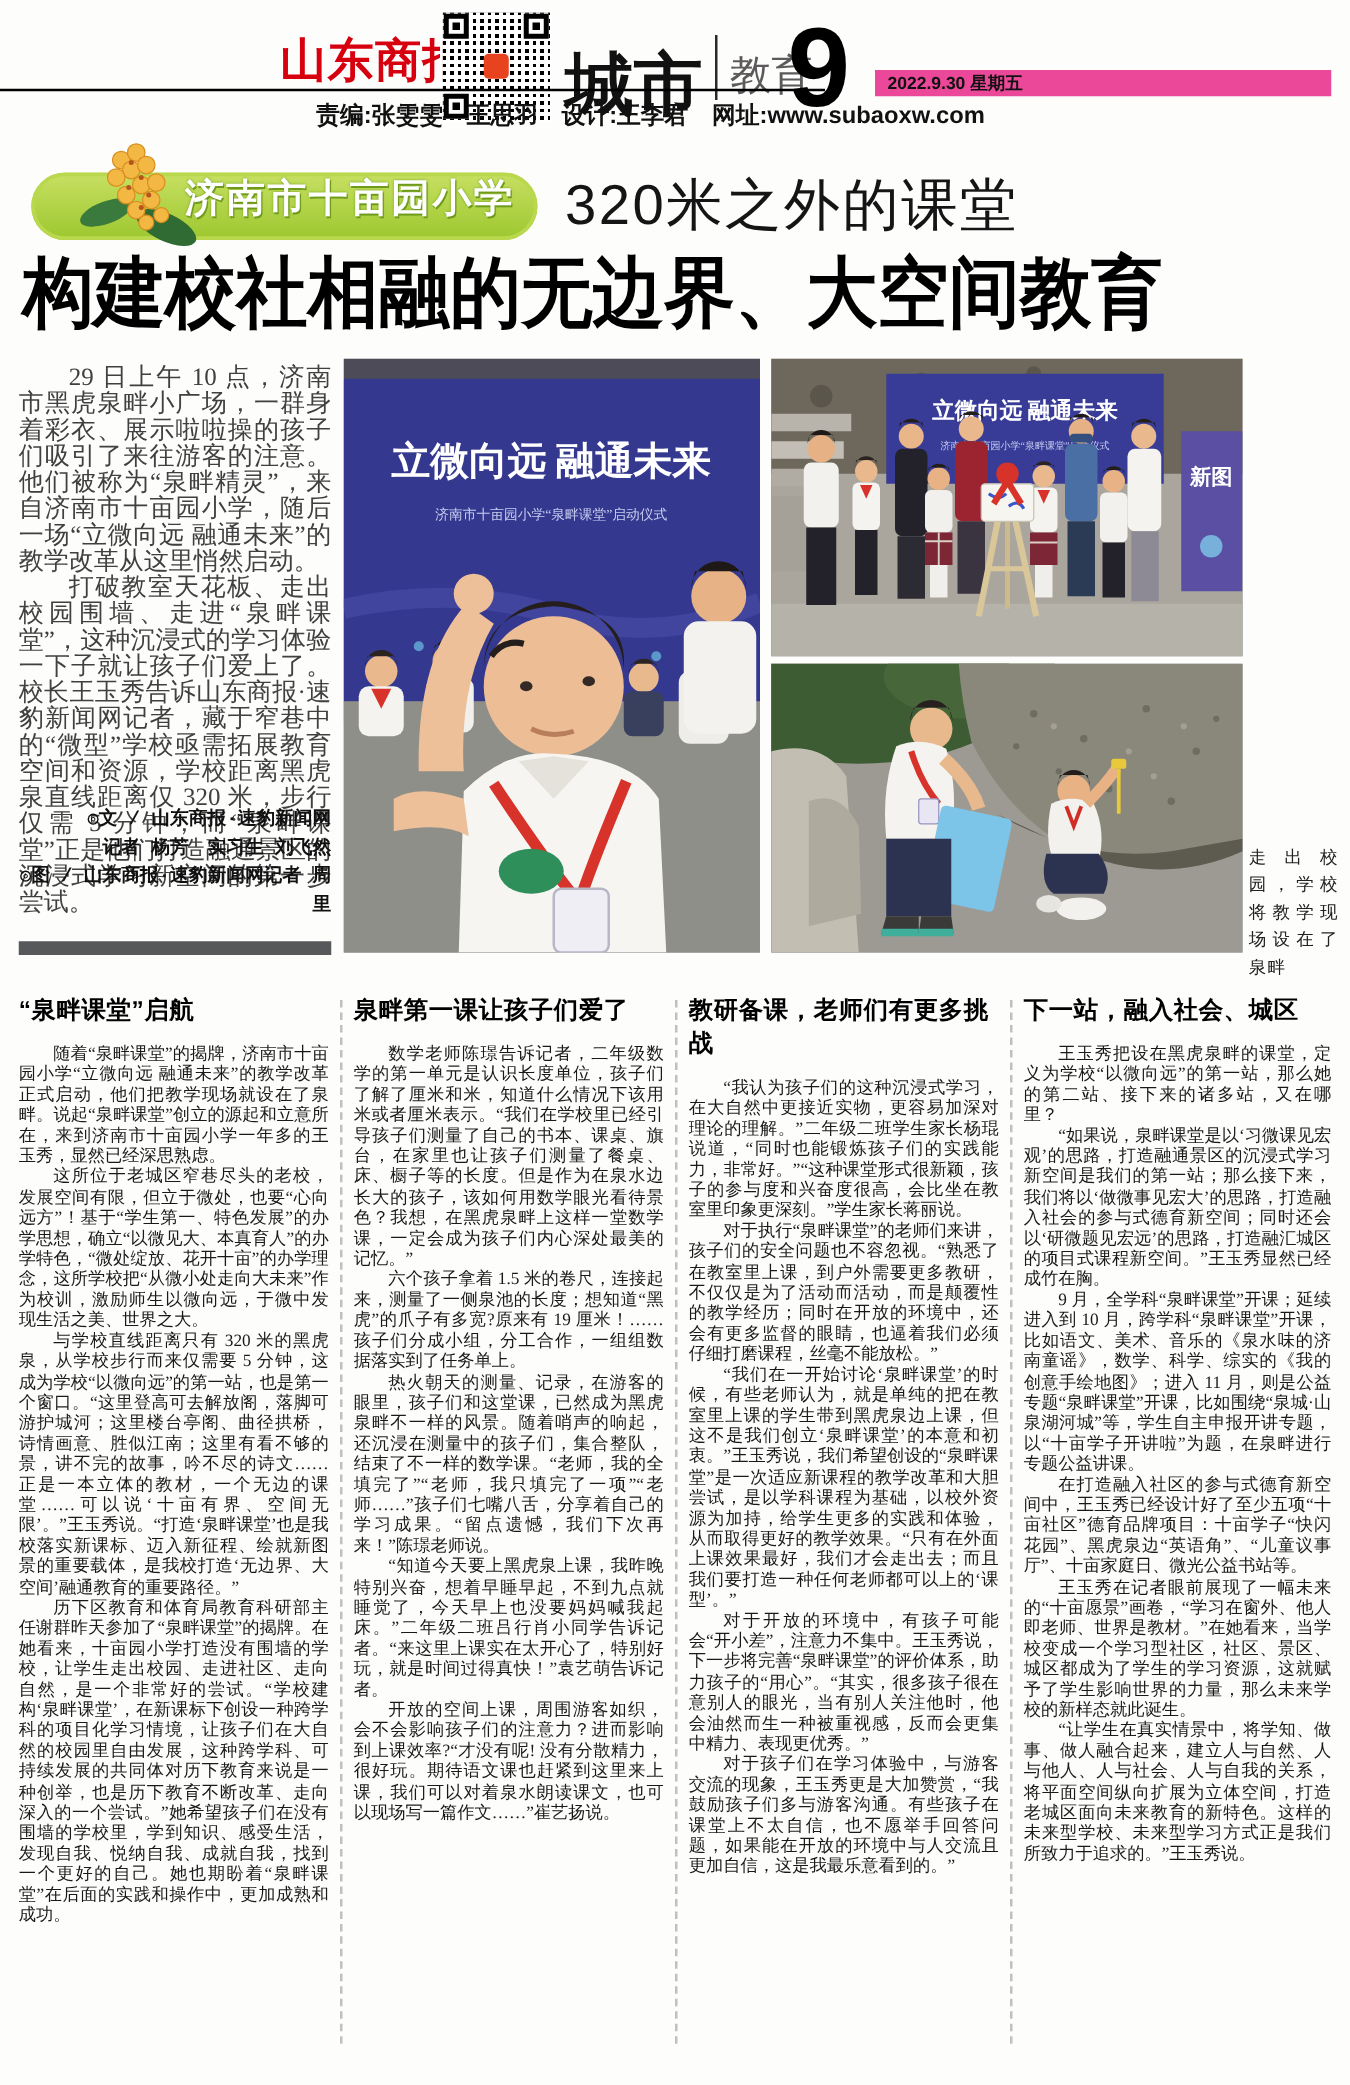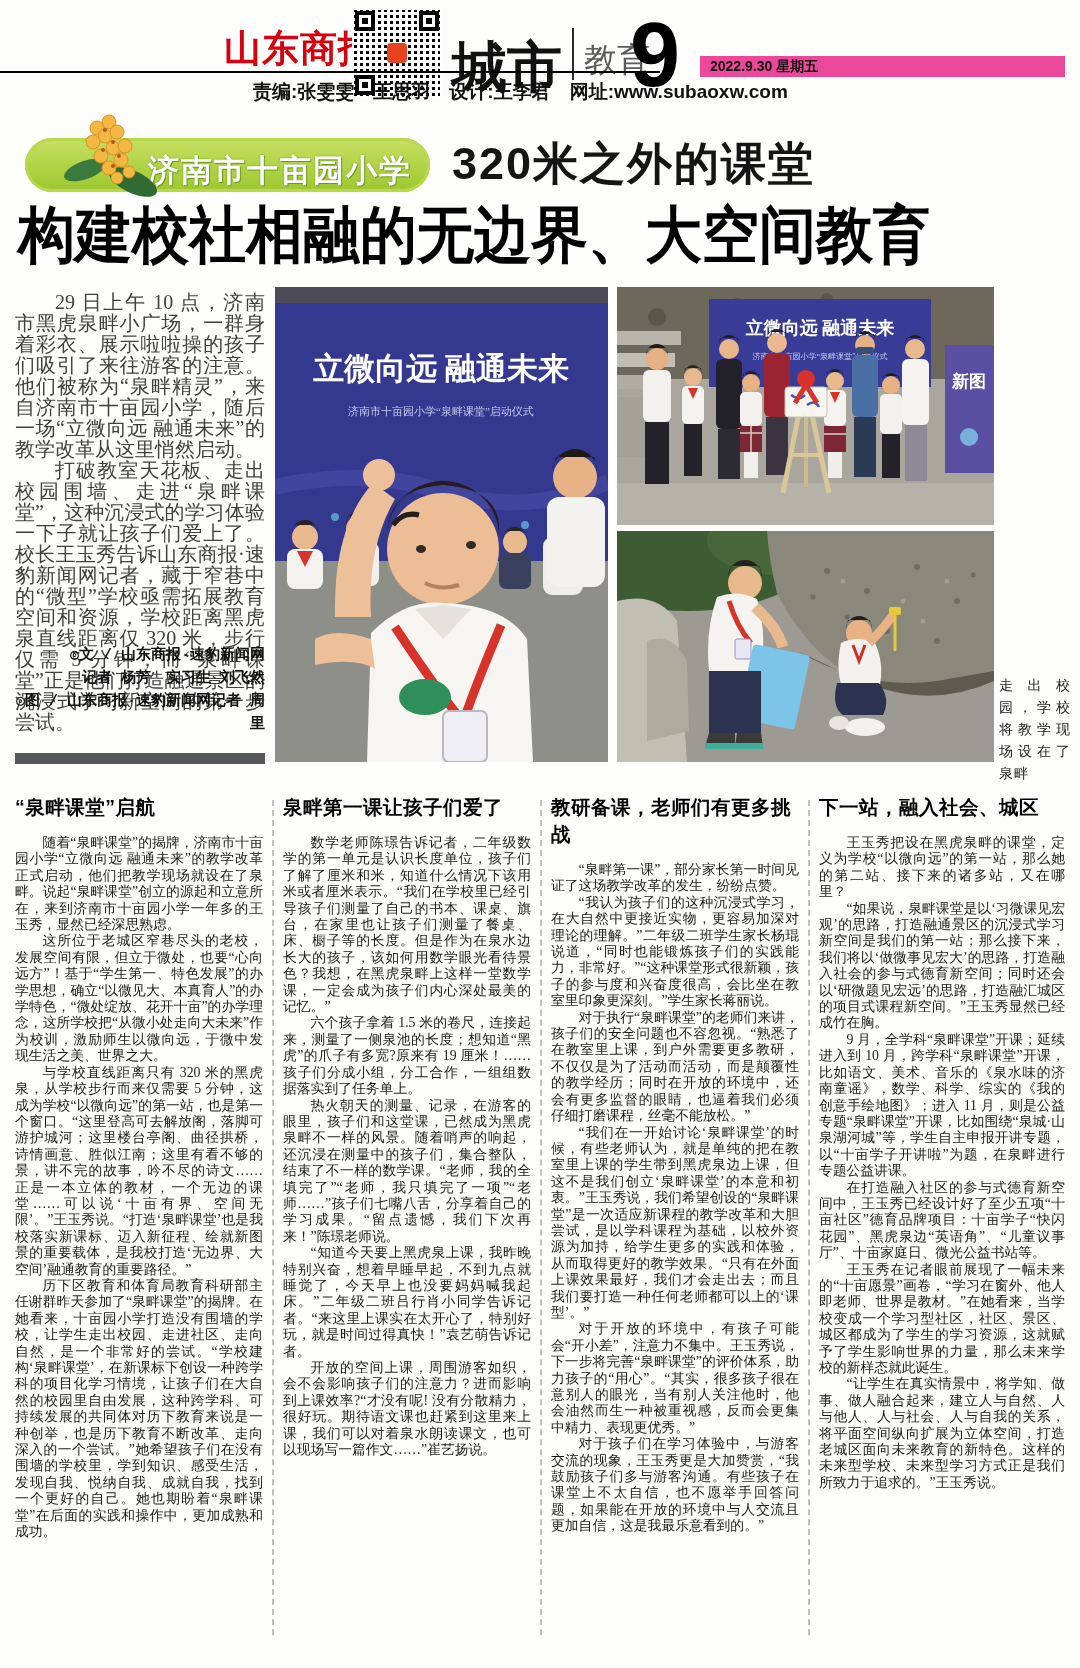--- a/index.html
+++ b/index.html
@@ -25,25 +25,25 @@
   .page-number{left:630px;top:4px;font-family:"Liberation Sans",sans-serif;font-weight:700;font-size:90px;color:#000;}
   .header-rule{left:0;top:71px;width:660px;height:2px;background:#000;}
   .staff-line{left:253px;top:79px;font-family:"Liberation Sans",sans-serif;font-size:19px;font-weight:600;color:#111;}
   .date-strip{left:700px;top:56px;width:365px;height:21px;background:#ec4899;
               font-family:"Liberation Sans",sans-serif;font-size:14px;font-weight:700;
               line-height:21px;padding-left:10px;box-sizing:border-box;color:#111;}
 
   
   .school-badge{left:25px;top:138px;width:405px;height:54px;border-radius:28px;
       background:linear-gradient(#c8e063,#9cc72e);box-shadow:inset 0 0 0 3px #b9d84e;
-      display:flex;align-items:flex-end;justify-content:center;padding-left:105px;box-sizing:border-box;}
+      display:flex;align-items:flex-start;justify-content:center;padding-left:105px;box-sizing:border-box;}
   .school-badge span{font-family:"Liberation Sans",sans-serif;font-weight:900;font-size:31px;color:#fff;
       letter-spacing:2px;text-shadow:0 0 2px #6f9b1d,1px 1px 0 #6f9b1d;}
   .flowers{left:55px;top:108px;}
-  .kicker{left:452px;top:134px;font-family:"Liberation Sans",sans-serif;font-weight:700;
+  .kicker{left:452px;top:134px;font-family:"Liberation Sans",sans-serif;font-weight:400;
           font-size:45px;color:#151515;letter-spacing:2px;}
   .headline{left:18px;top:194px;width:1050px;font-family:"Liberation Sans",sans-serif;font-weight:900;
             font-size:57px;color:#000;letter-spacing:0px;white-space:nowrap;transform:scaleY(1.08);
             transform-origin:top left;}
 
   
   .intro{left:15px;top:292px;width:250px;font-size:20px;line-height:21px;color:#404040;
          text-align:justify;}
   .intro p{margin:0;text-indent:2em;}
   .byline{left:15px;top:644px;width:250px;text-align:right;font-size:15px;font-weight:700;
@@ -367,21 +367,20 @@
     <h2>泉畔第一课让孩子们爱了</h2>
     <p>数学老师陈璟告诉记者，二年级数学的第一单元是认识长度单位，孩子们了解了厘米和米，知道什么情况下该用米或者厘米表示。“我们在学校里已经引导孩子们测量了自己的书本、课桌、旗台，在家里也让孩子们测量了餐桌、床、橱子等的长度。但是作为在泉水边长大的孩子，该如何用数学眼光看待景色？我想，在黑虎泉畔上这样一堂数学课，一定会成为孩子们内心深处最美的记忆。”</p>
     <p>六个孩子拿着 1.5 米的卷尺，连接起来，测量了一侧泉池的长度；想知道“黑虎”的爪子有多宽?原来有 19 厘米！……孩子们分成小组，分工合作，一组组数据落实到了任务单上。</p>
     <p>热火朝天的测量、记录，在游客的眼里，孩子们和这堂课，已然成为黑虎泉畔不一样的风景。随着哨声的响起，还沉浸在测量中的孩子们，集合整队，结束了不一样的数学课。“老师，我的全填完了”“老师，我只填完了一项”“老师……”孩子们七嘴八舌，分享着自己的学习成果。“留点遗憾，我们下次再来！”陈璟老师说。</p>
     <p>“知道今天要上黑虎泉上课，我昨晚特别兴奋，想着早睡早起，不到九点就睡觉了，今天早上也没要妈妈喊我起床。”二年级二班吕行肖小同学告诉记者。“来这里上课实在太开心了，特别好玩，就是时间过得真快！”袁艺萌告诉记者。</p>
     <p>开放的空间上课，周围游客如织，会不会影响孩子们的注意力？进而影响到上课效率?“才没有呢! 没有分散精力，很好玩。期待语文课也赶紧到这里来上课，我们可以对着泉水朗读课文，也可以现场写一篇作文……”崔艺扬说。</p>
   </div>
 
   <div class="abs col col-3">
     <h2>教研备课，老师们有更多挑战</h2>
-    <p>“泉畔第一课”，部分家长第一时间见证了这场教学改革的发生，纷纷点赞。</p>
     <p>“我认为孩子们的这种沉浸式学习，在大自然中更接近实物，更容易加深对理论的理解。”二年级二班学生家长杨琨说道，“同时也能锻炼孩子们的实践能力，非常好。”“这种课堂形式很新颖，孩子的参与度和兴奋度很高，会比坐在教室里印象更深刻。”学生家长蒋丽说。</p>
     <p>对于执行“泉畔课堂”的老师们来讲，孩子们的安全问题也不容忽视。“熟悉了在教室里上课，到户外需要更多教研，不仅仅是为了活动而活动，而是颠覆性的教学经历；同时在开放的环境中，还会有更多监督的眼睛，也逼着我们必须仔细打磨课程，丝毫不能放松。”</p>
     <p>“我们在一开始讨论‘泉畔课堂’的时候，有些老师认为，就是单纯的把在教室里上课的学生带到黑虎泉边上课，但这不是我们创立‘泉畔课堂’的本意和初衷。”王玉秀说，我们希望创设的“泉畔课堂”是一次适应新课程的教学改革和大胆尝试，是以学科课程为基础，以校外资源为加持，给学生更多的实践和体验，从而取得更好的教学效果。“只有在外面上课效果最好，我们才会走出去；而且我们要打造一种任何老师都可以上的‘课型’。”</p>
     <p>对于开放的环境中，有孩子可能会“开小差”，注意力不集中。王玉秀说，下一步将完善“泉畔课堂”的评价体系，助力孩子的“用心”。“其实，很多孩子很在意别人的眼光，当有别人关注他时，他会油然而生一种被重视感，反而会更集中精力、表现更优秀。”</p>
     <p>对于孩子们在学习体验中，与游客交流的现象，王玉秀更是大加赞赏，“我鼓励孩子们多与游客沟通。有些孩子在课堂上不太自信，也不愿举手回答问题，如果能在开放的环境中与人交流且更加自信，这是我最乐意看到的。”</p>
   </div>
 
   <div class="abs col col-4">
     <h2>下一站，融入社会、城区</h2>
     <p>王玉秀把设在黑虎泉畔的课堂，定义为学校“以微向远”的第一站，那么她的第二站、接下来的诸多站，又在哪里？</p>

